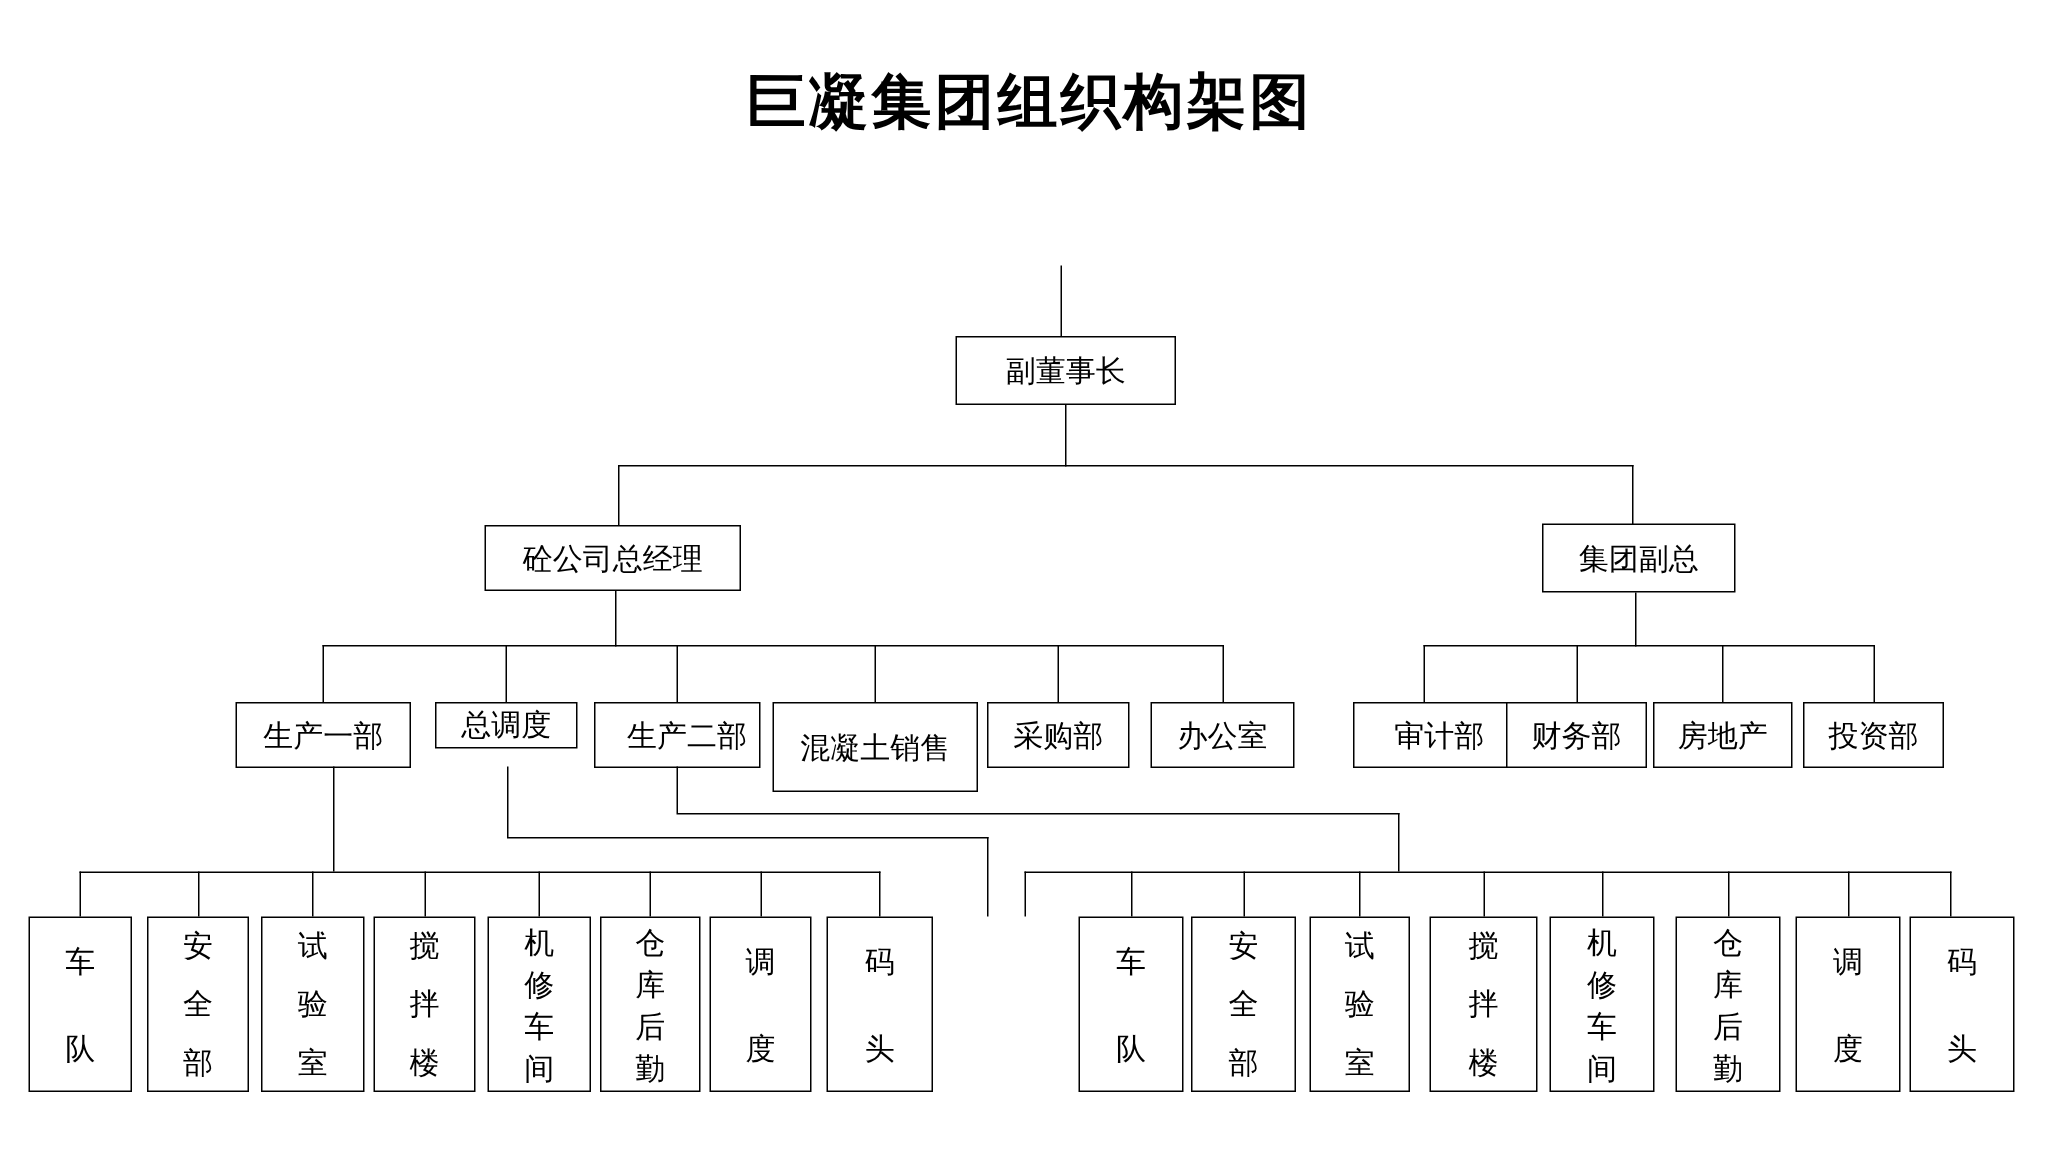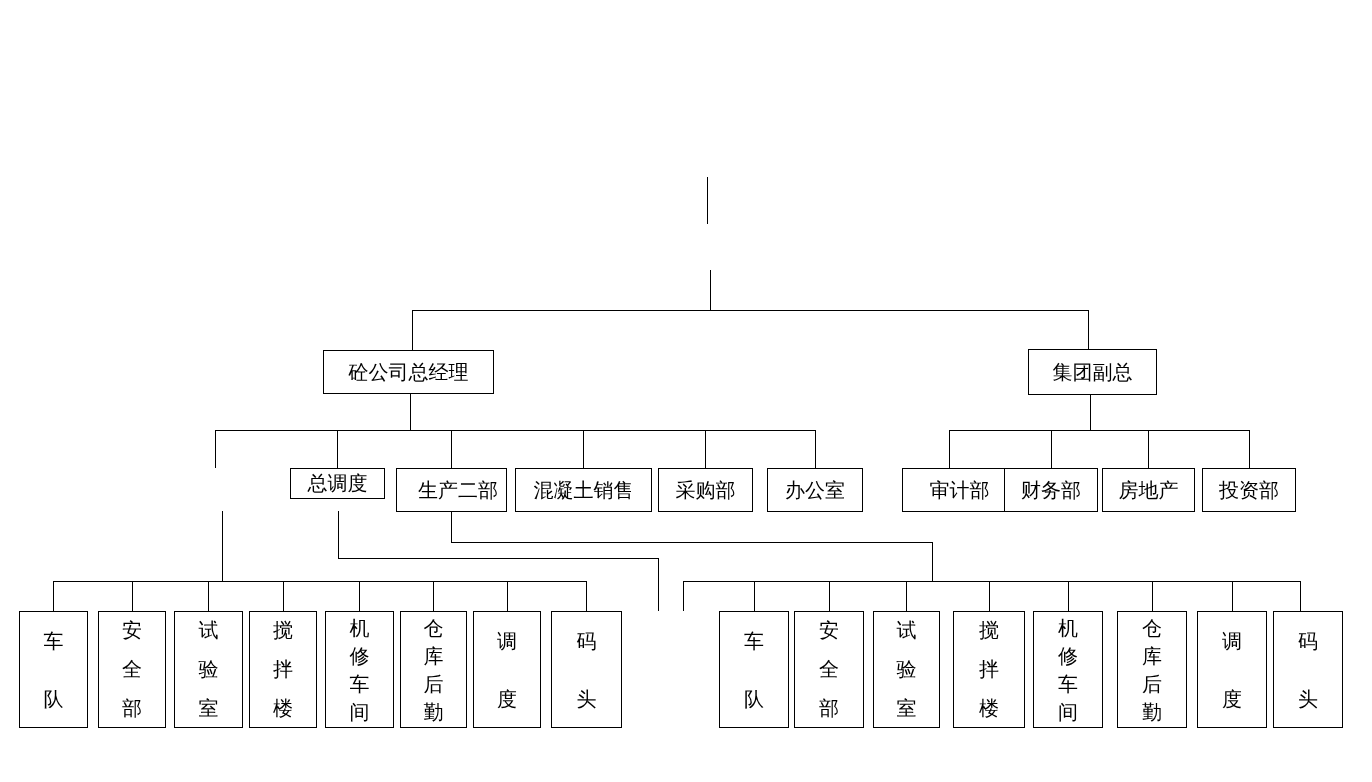--- a/index.html
+++ b/index.html
@@ -52,29 +52,32 @@
   .lh3{line-height:39px;}
   .lh4{line-height:28px;}
   .hline{position:absolute;height:1px;background:#000;}
   .vline{position:absolute;width:1px;background:#000;}
 </style>
 </head>
 <body>
 
 <div id="stage">
 
+  <div class="title">巨凝集团组织构架图</div>
 
 
+  <div class="node" style="left:637px;top:224px;width:147px;height:46px;">副董事长</div>
 
   <div class="node" style="left:1028px;top:349px;width:129px;height:46px;">集团副总</div>
   <div class="node" style="left:323px;top:350px;width:171px;height:44px;">砼公司总经理</div>
 
+  <div class="node" style="left:157px;top:468px;width:117px;height:44px;">生产一部</div>
   <div class="node" style="left:290px;top:468px;width:95px;height:31px;">总调度</div>
   <div class="node" style="left:396px;top:468px;width:111px;height:44px;padding-left:13px;">生产二部</div>
-  <div class="node" style="left:515px;top:468px;width:137px;height:44px;">混凝土销售</div>
+  <div class="node" style="left:515px;top:468px;width:137px;height:60px;">混凝土销售</div>
   <div class="node" style="left:658px;top:468px;width:95px;height:44px;">采购部</div>
   <div class="node" style="left:767px;top:468px;width:96px;height:44px;">办公室</div>
   <div class="node" style="left:902px;top:468px;width:115px;height:44px;">审计部</div>
   <div class="node" style="left:1004px;top:468px;width:94px;height:44px;">财务部</div>
   <div class="node" style="left:1102px;top:468px;width:93px;height:44px;">房地产</div>
   <div class="node" style="left:1202px;top:468px;width:94px;height:44px;text-align:right;">投资部</div>
 
   <div class="node-v" style="left:19px;top:611px;width:69px;height:117px;">
     <span class="vtext lh2">车队</span>
     </div>

